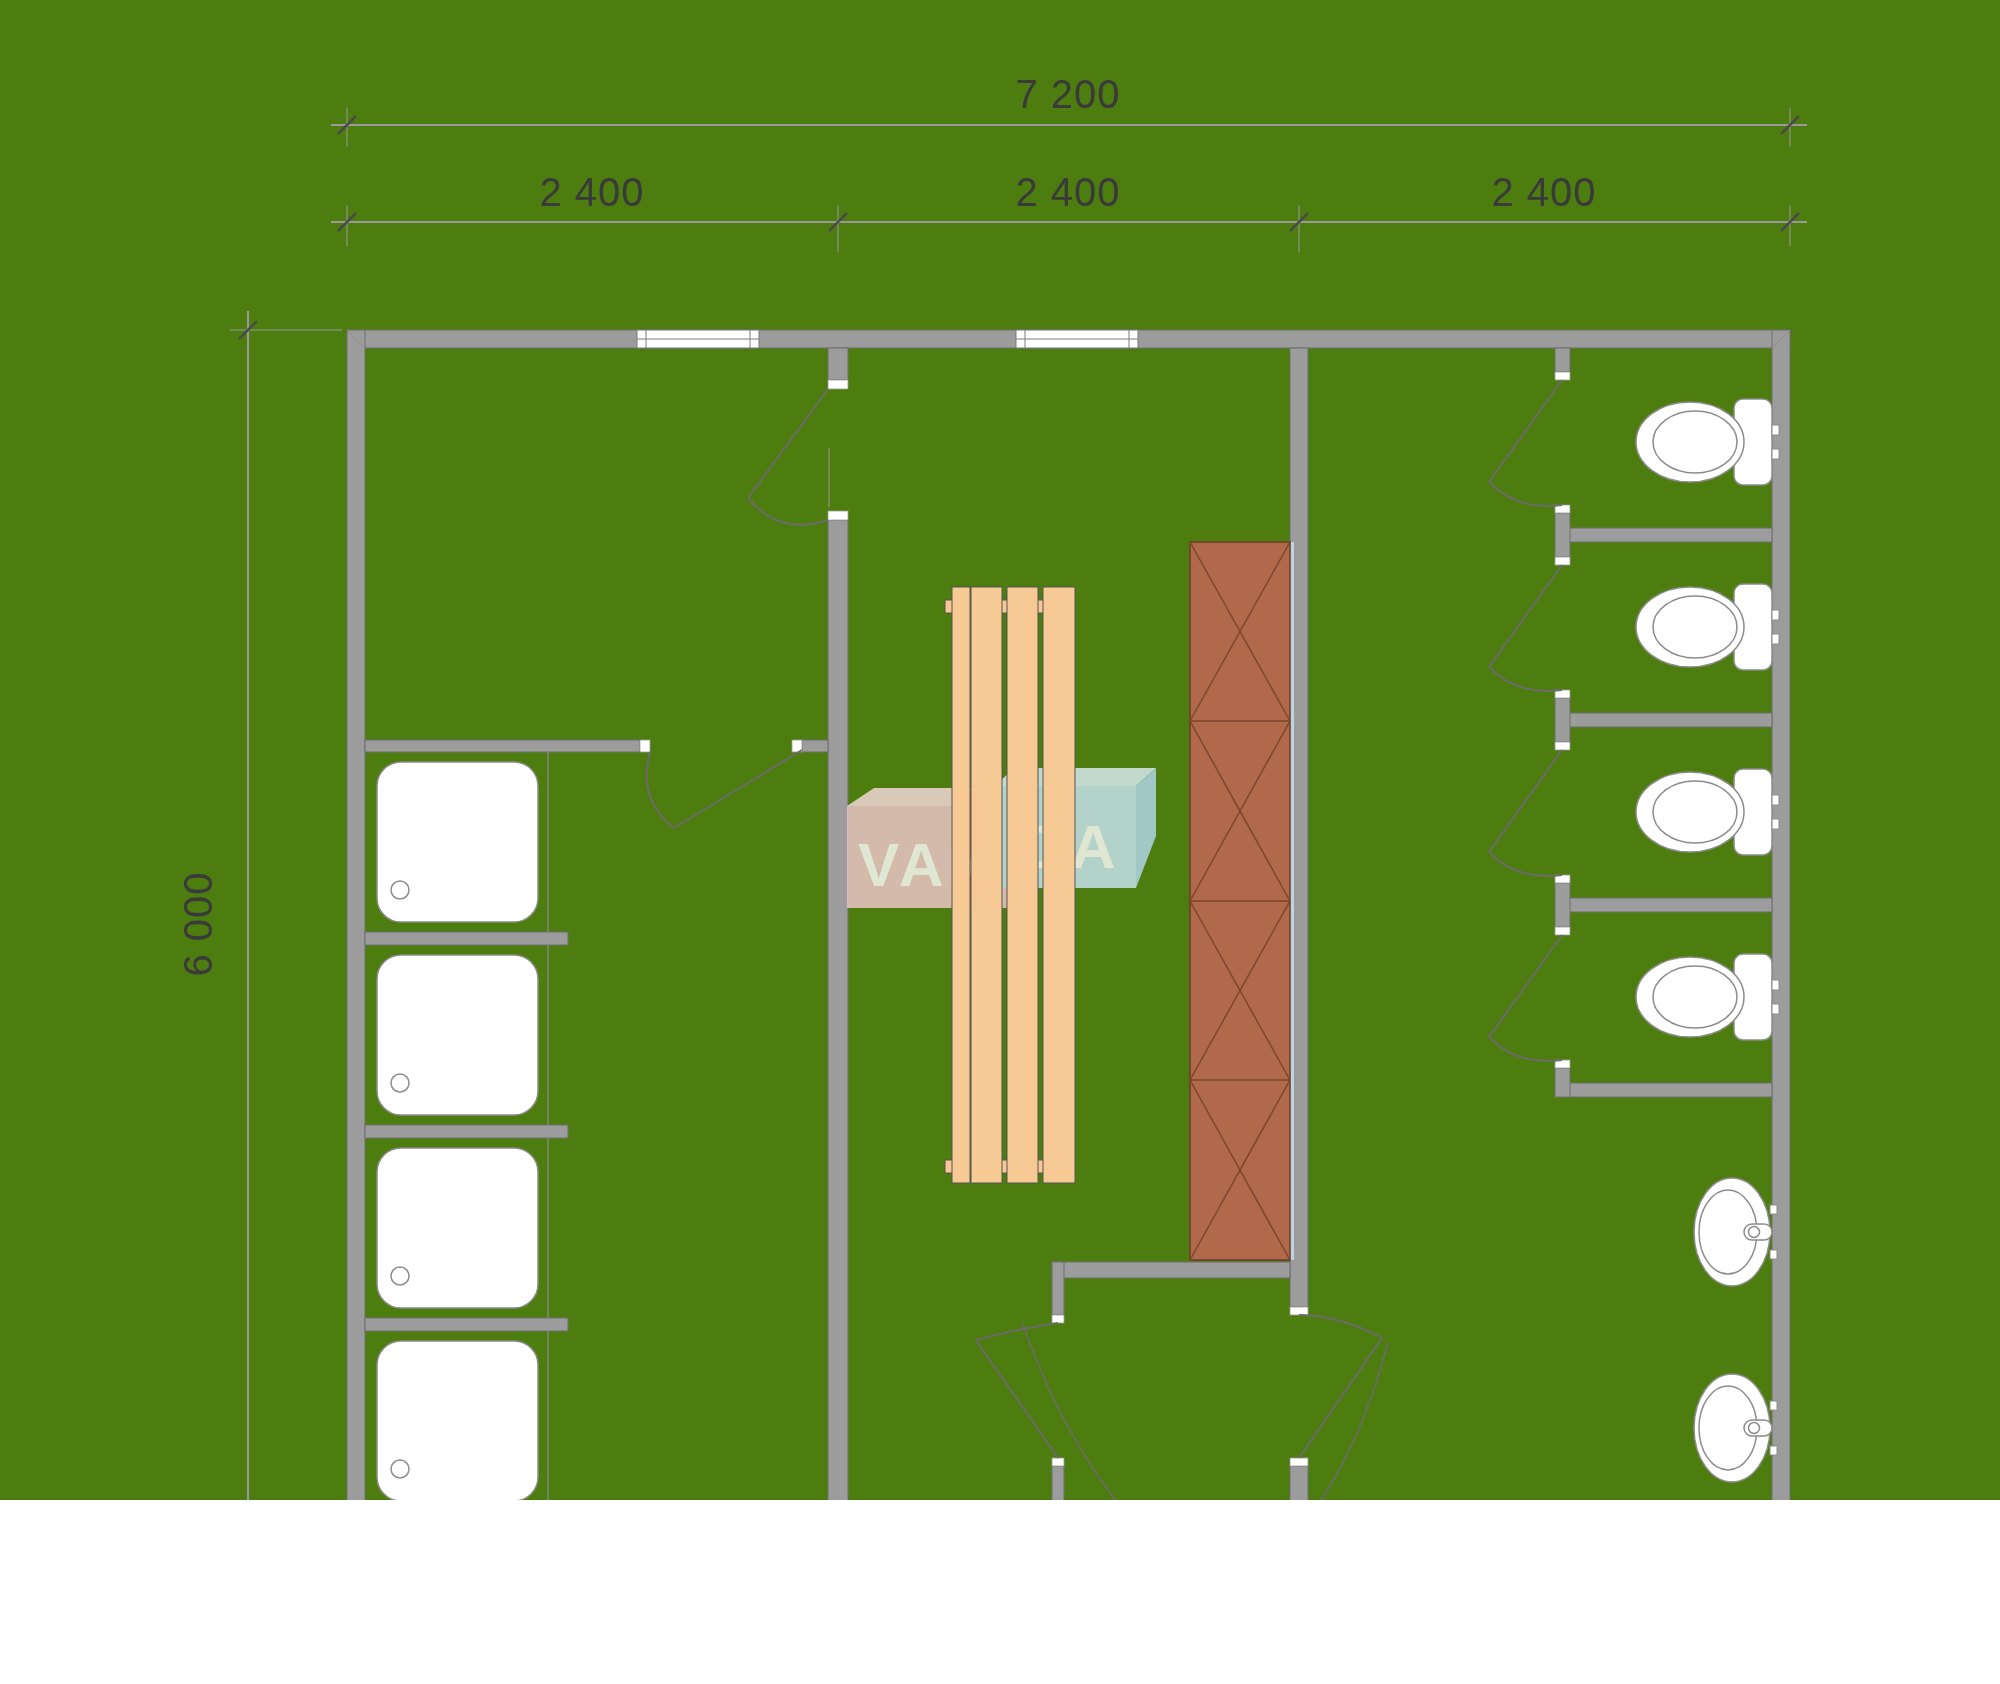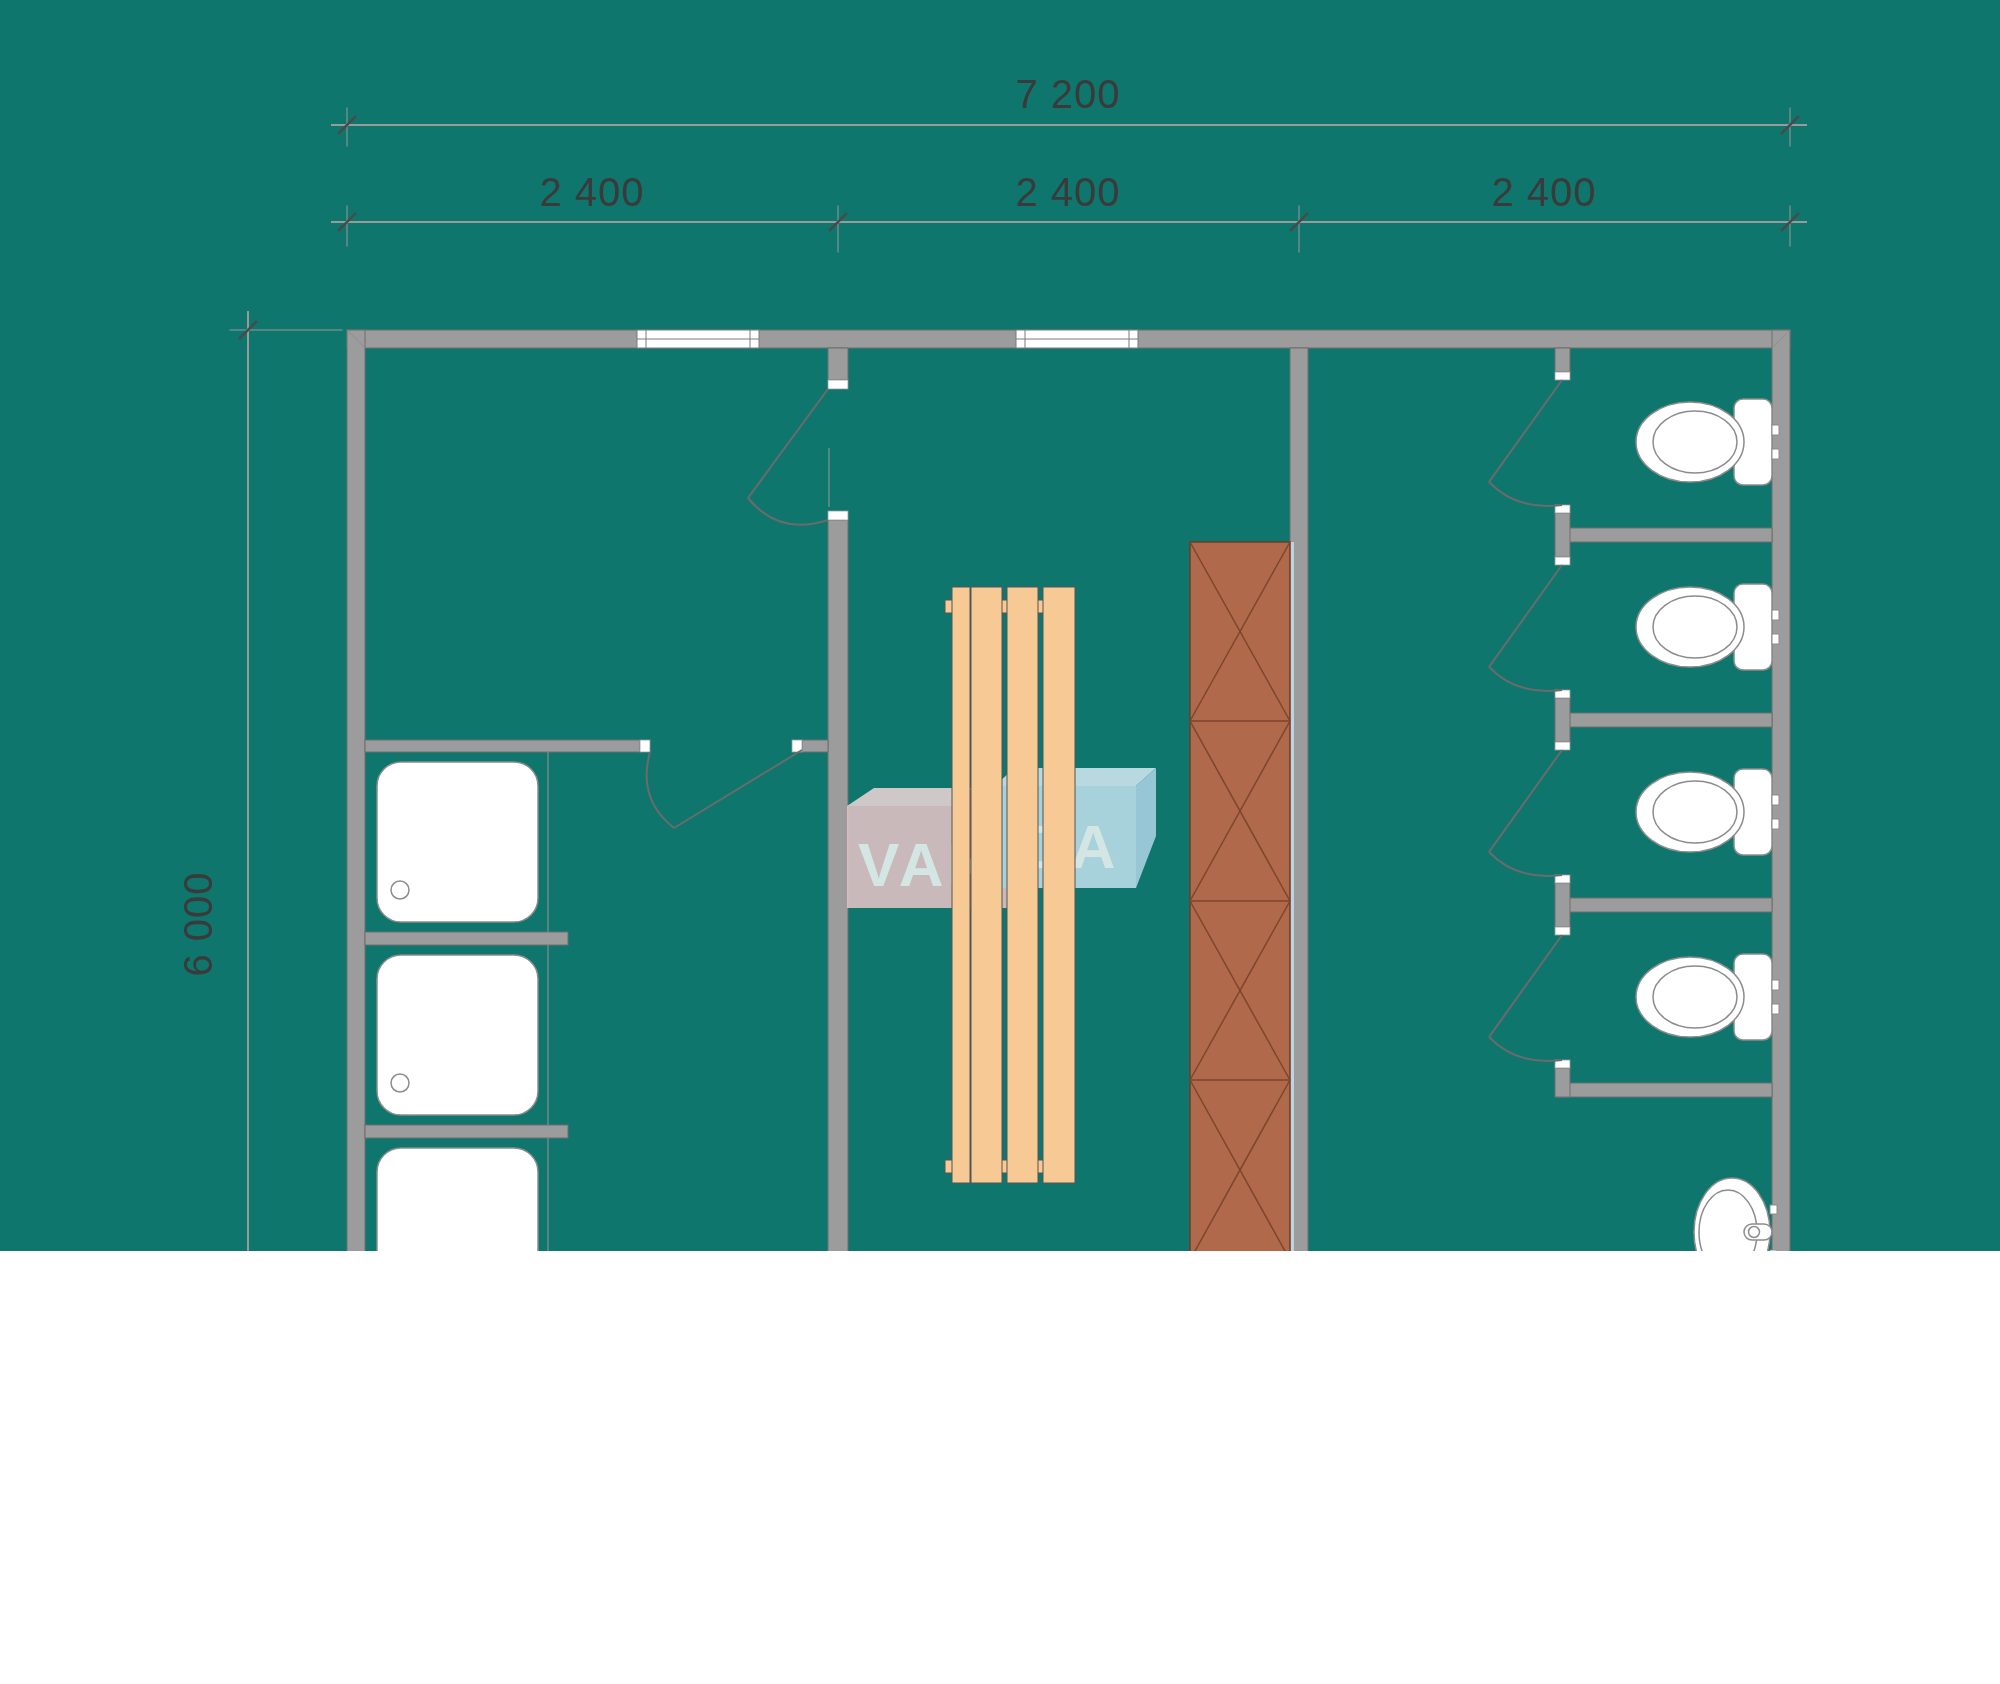--- a/index.html
+++ b/index.html
@@ -1,16 +1,16 @@
 <!DOCTYPE html>
 <html><head>
 <meta charset="utf-8">
 <style>
   html,body{margin:0;padding:0;background:#ffffff;}
-  .canvas{position:relative;width:2000px;height:1251px;background:#0f766e;overflow:hidden;
+  .canvas{position:relative;width:2000px;height:1500px;background:#4d7c0f;overflow:hidden;
           font-family:"Liberation Sans", sans-serif;}
   svg{display:block}
   text.dim{font-family:"Liberation Sans", sans-serif;font-size:40px;letter-spacing:1px;}
   text.brand{font-family:"Liberation Sans", sans-serif;font-weight:bold;font-size:62px;letter-spacing:4px;}
 </style>
 </head>
 <body>
 
 <div class="canvas">
 <svg width="2000" height="1684" viewBox="0 0 2000 1684">

